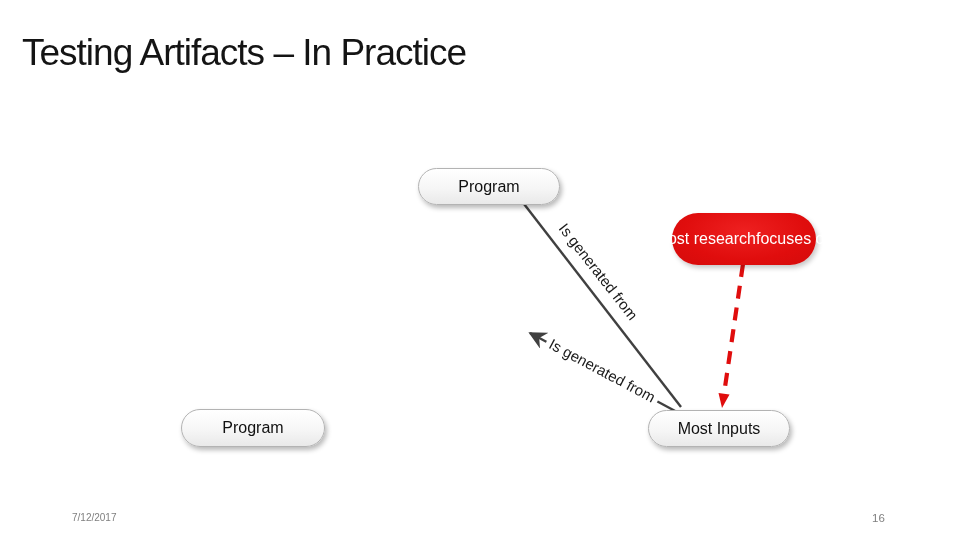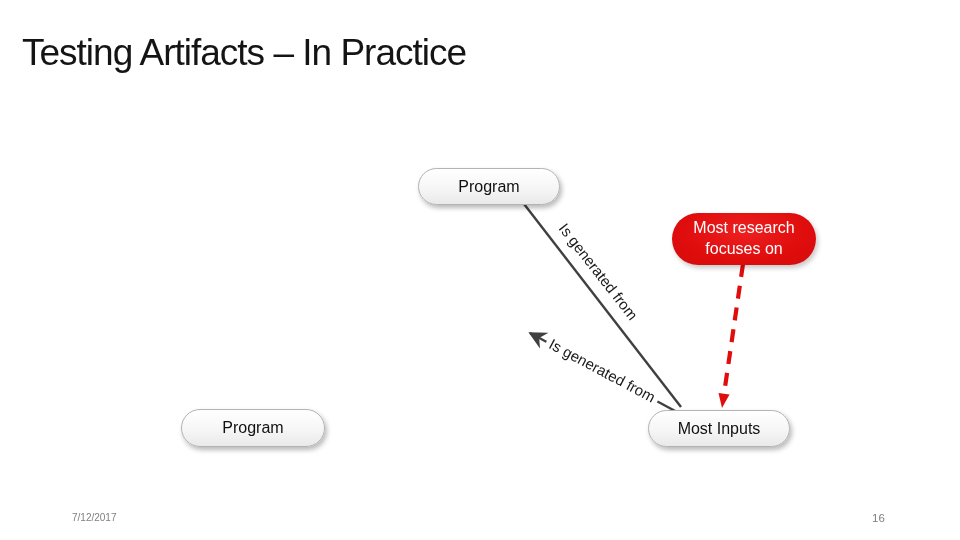--- a/index.html
+++ b/index.html
@@ -29,21 +29,21 @@
   }
   .node.program{left:418px;top:140px;width:142px;height:37px;margin-top:28px;}
   .node.specification{left:418px;top:293px;width:142px;height:37px;}
   .node.oracle{left:181px;top:409px;width:144px;height:38px;}
   .node.testinputs{left:648px;top:410px;width:142px;height:37px;}
   .callout{
     position:absolute;z-index:3;left:672px;top:213px;width:144px;height:52px;
     box-sizing:border-box;border-radius:26px;
     background:radial-gradient(ellipse at 50% 35%, #ee2020 0%, #e00d0d 60%, #d40b0b 100%);
     box-shadow:2px 3px 5px rgba(0,0,0,0.22);
-    display:flex;flex-direction:column;align-items:center;justify-content:center;
+    display:flex;align-items:center;justify-content:center;
     color:#ffffff;font-size:16px;line-height:1.3;text-align:center;white-space:nowrap;
   }
   .footer-date{
     position:absolute;left:72px;top:512px;z-index:1;
     font-size:10px;color:#7f7f7f;
   }
   .footer-page{
     position:absolute;left:872px;top:512px;z-index:1;
     font-size:11.5px;color:#7f7f7f;
   }

